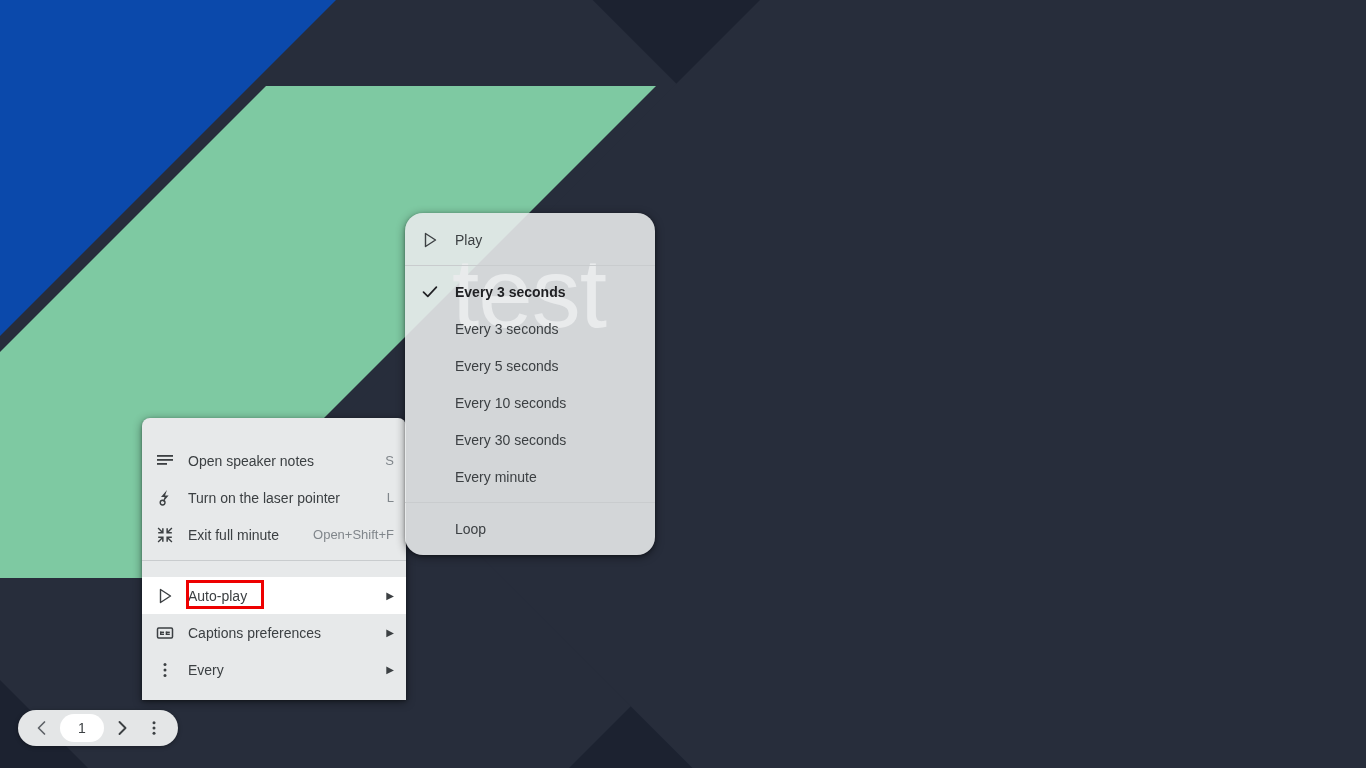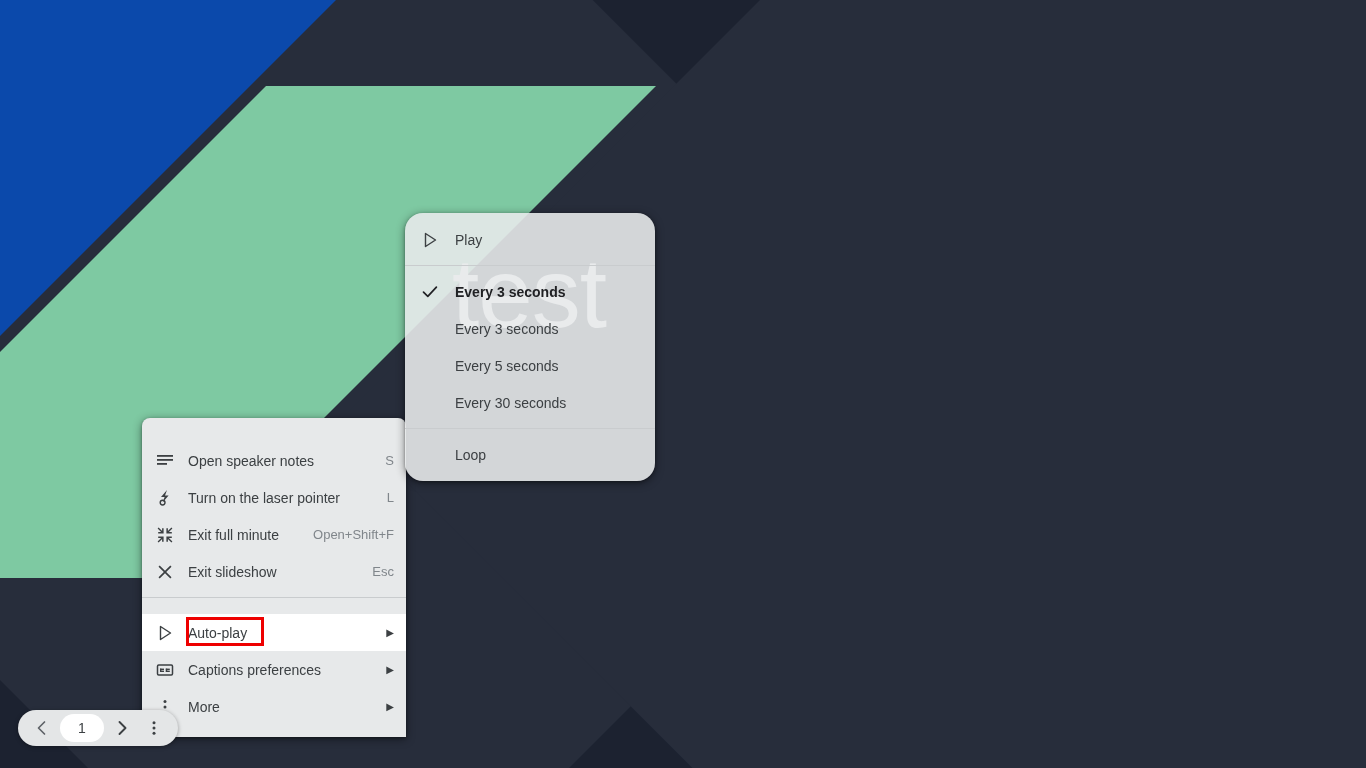--- a/index.html
+++ b/index.html
@@ -236,29 +236,20 @@
           <path d="M7.6 2.2 L7.6 7.6 L2.2 7.6 L2.2 6.1 L5.1 6.1 L1.6 2.6 L2.6 1.6 L6.1 5.1 L6.1 2.2 Z" fill="#3c4043"></path>
           <path d="M10.4 2.2 L11.9 2.2 L11.9 5.1 L15.4 1.6 L16.4 2.6 L12.9 6.1 L15.8 6.1 L15.8 7.6 L10.4 7.6 Z" fill="#3c4043"></path>
           <path d="M2.2 10.4 L7.6 10.4 L7.6 15.8 L6.1 15.8 L6.1 12.9 L2.6 16.4 L1.6 15.4 L5.1 11.9 L2.2 11.9 Z" fill="#3c4043"></path>
           <path d="M10.4 10.4 L15.8 10.4 L15.8 11.9 L12.9 11.9 L16.4 15.4 L15.4 16.4 L11.9 12.9 L11.9 15.8 L10.4 15.8 Z" fill="#3c4043"></path>
         </svg>
       </span>
       <span class="label">Exit full minute</span>
       <span class="accel">Open+Shift+F</span>
     </div>
 
-    <div class="menu-item">
-      <span class="ico">
-        <svg width="18" height="18" viewBox="0 0 18 18">
-          <path d="M2.5 3.7 L3.7 2.5 L9 7.8 L14.3 2.5 L15.5 3.7 L10.2 9 L15.5 14.3 L14.3 15.5 L9 10.2 L3.7 15.5 L2.5 14.3 L7.8 9 Z" fill="#3c4043"></path>
-        </svg>
-      </span>
-      <span class="label">Exit slideshow</span>
-      <span class="accel">Esc</span>
-    </div>
 
     <div class="sep"></div>
 
     <div class="menu-item highlighted">
       <span class="ico">
         <svg width="18" height="18" viewBox="0 0 18 18">
           <path d="M4.5 2.5 L14.5 9 L4.5 15.5 Z" fill="none" stroke="#3c4043" stroke-width="1.4" stroke-linejoin="round"></path>
         </svg>
       </span>
       <span class="label">Auto-play</span>
@@ -283,21 +274,21 @@
     </div>
 
     <div class="menu-item">
       <span class="ico">
         <svg width="18" height="18" viewBox="0 0 18 18">
           <circle cx="9" cy="3.6" r="1.5" fill="#3c4043"></circle>
           <circle cx="9" cy="9" r="1.5" fill="#3c4043"></circle>
           <circle cx="9" cy="14.4" r="1.5" fill="#3c4043"></circle>
         </svg>
       </span>
-      <span class="label">More</span>
+      <span class="label">Every</span>
       <span class="arrow">▶</span>
     </div>
   </div>
 
   <div id="submenu" class="menu">
 
     <div class="menu-item">
       <span class="ico">
         <svg width="18" height="18" viewBox="0 0 18 18">
           <path d="M4.5 2.5 L14.5 9 L4.5 15.5 Z" fill="none" stroke="#3c4043" stroke-width="1.4" stroke-linejoin="round"></path>
@@ -321,27 +312,35 @@
     <div class="menu-item">
       <span class="ico"></span>
       <span class="label">Every 3 seconds</span>
     </div>
 
     <div class="menu-item">
       <span class="ico"></span>
       <span class="label">Every 5 seconds</span>
     </div>
 
+    <div class="menu-item">
+      <span class="ico"></span>
+      <span class="label">Every 10 seconds</span>
+    </div>
 
 
     <div class="menu-item">
       <span class="ico"></span>
       <span class="label">Every 30 seconds</span>
     </div>
 
+    <div class="menu-item">
+      <span class="ico"></span>
+      <span class="label">Every minute</span>
+    </div>
 
     <div class="sep"></div>
 
     <div class="menu-item">
       <span class="ico"></span>
       <span class="label">Loop</span>
     </div>
   </div>
 
   <div id="bottom-bar">

